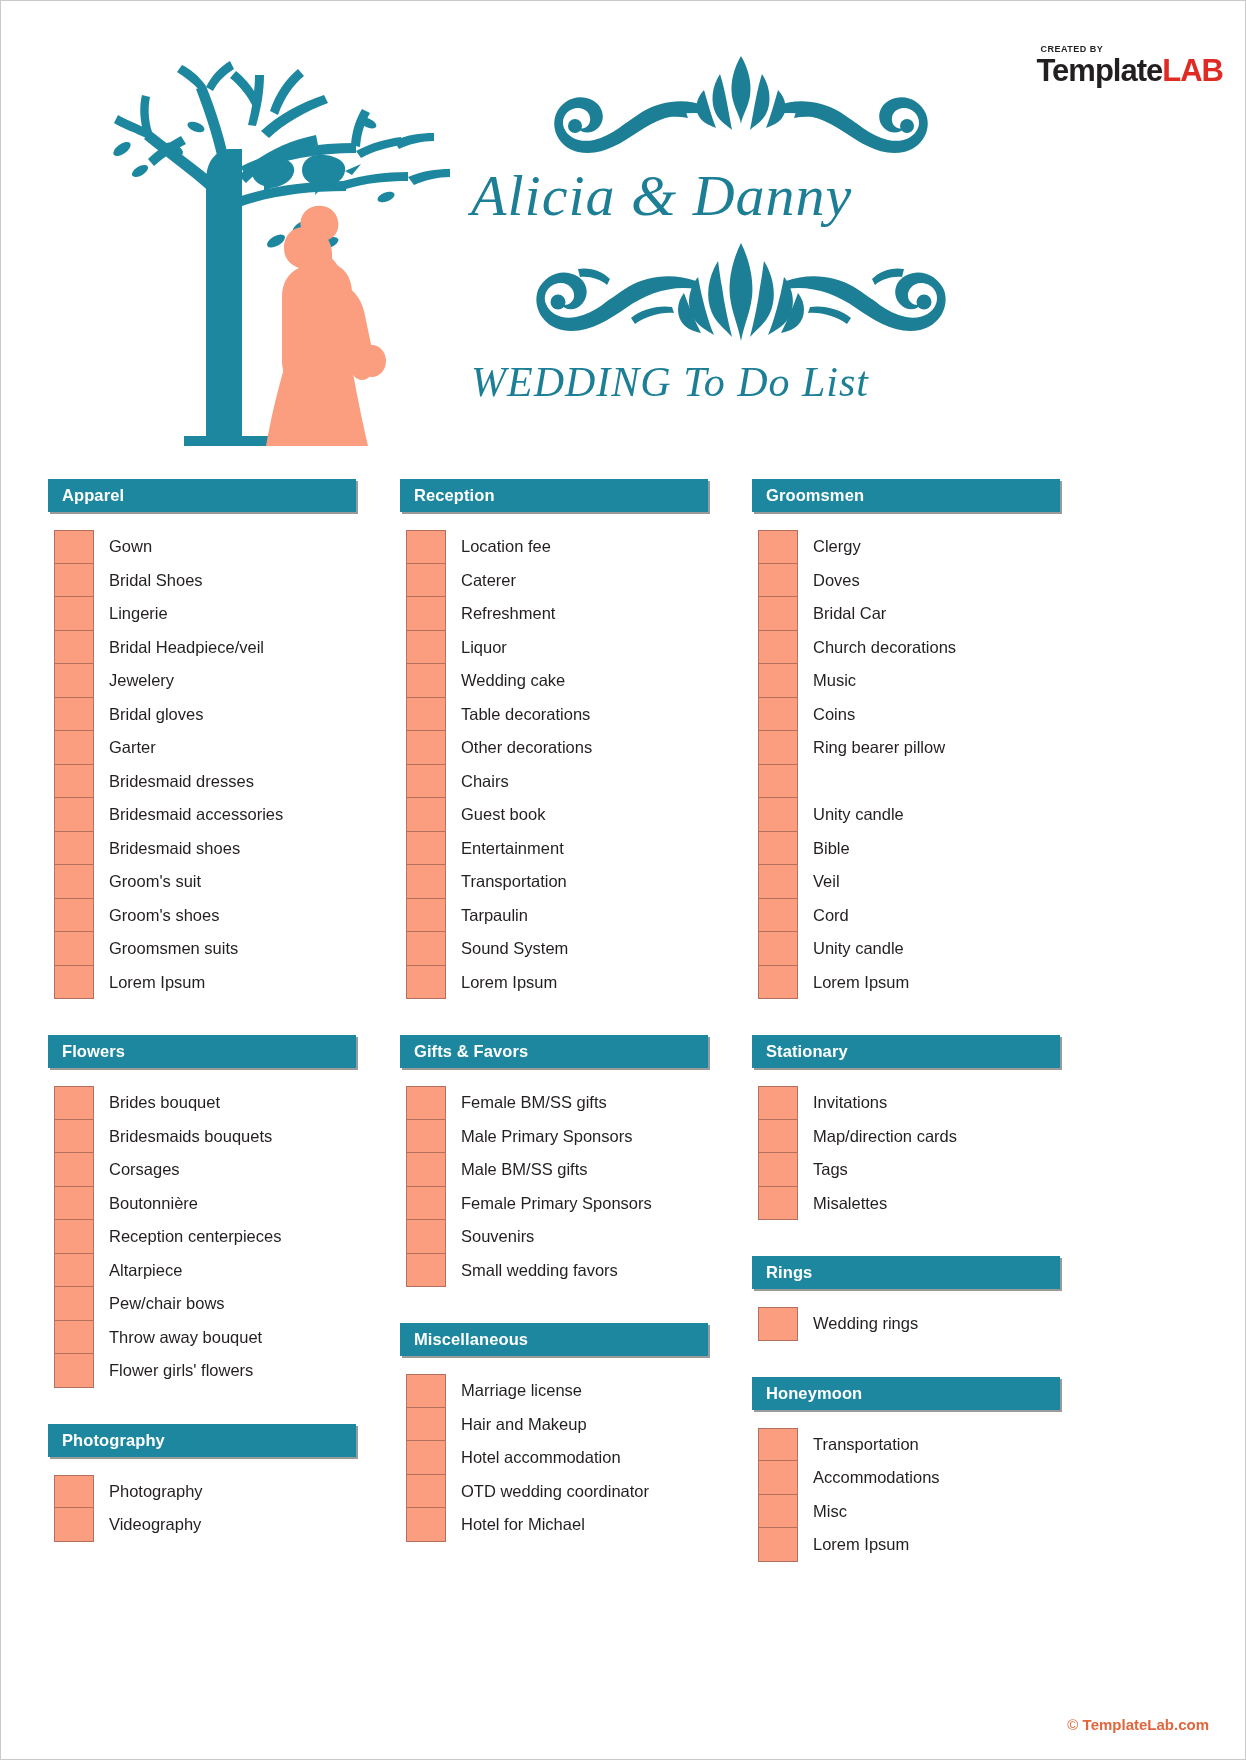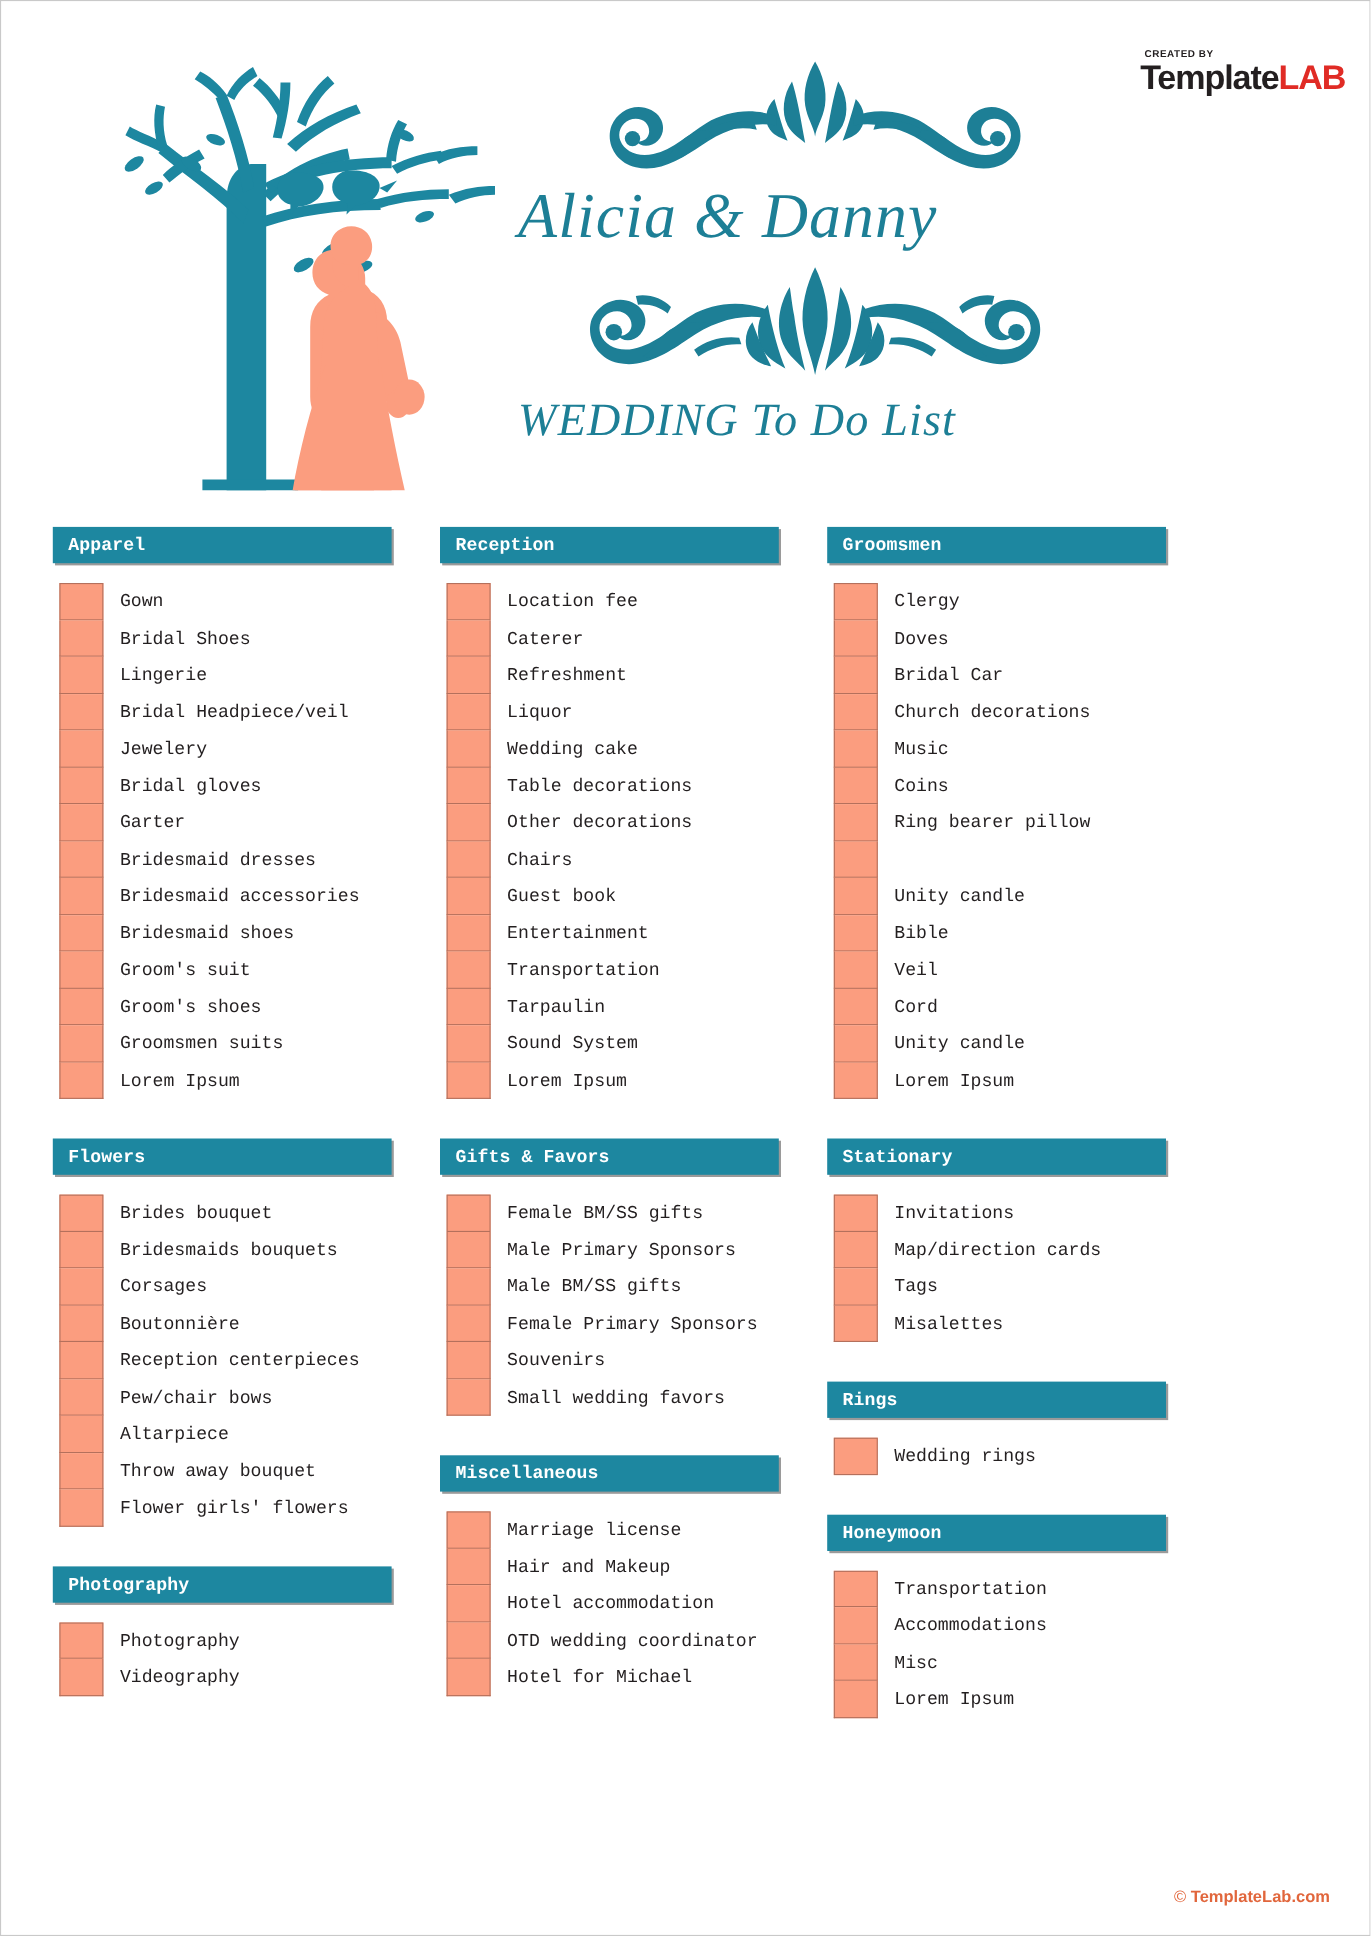--- a/index.html
+++ b/index.html
@@ -87,21 +87,20 @@
 
   
   .columns {
     position: absolute;
     top: 478px;
     left: 47px;
     width: 1012px;
     display: flex;
     gap: 44px;
     align-items: flex-start;
-    font-family: Liberation Mono, monospace;
   }
   .column {
     width: 308px;
     flex: 0 0 308px;
   }
 
   .section { margin-bottom: 36px; }
   .section:last-child { margin-bottom: 0; }
 
   .section-header {
@@ -361,25 +360,25 @@
             <div class="row">
               <div class="checkbox"></div>
               <div class="row-label">Boutonnière</div>
             </div>
             <div class="row">
               <div class="checkbox"></div>
               <div class="row-label">Reception centerpieces</div>
             </div>
             <div class="row">
               <div class="checkbox"></div>
+              <div class="row-label">Altarpiece</div>
+            </div>
+            <div class="row">
+              <div class="checkbox"></div>
               <div class="row-label">Pew/chair bows</div>
-            </div>
-            <div class="row">
-              <div class="checkbox"></div>
-              <div class="row-label">Altarpiece</div>
             </div>
             <div class="row">
               <div class="checkbox"></div>
               <div class="row-label">Throw away bouquet</div>
             </div>
             <div class="row">
               <div class="checkbox"></div>
               <div class="row-label">Flower girls' flowers</div>
             </div>
           </div>

